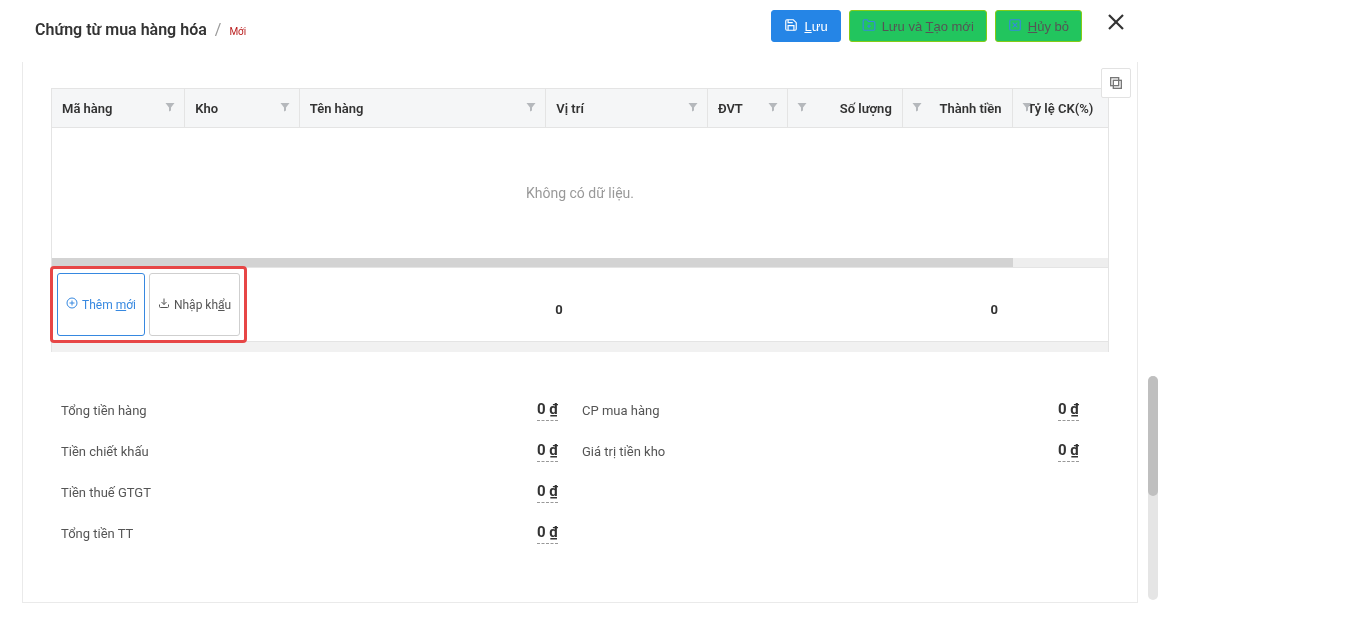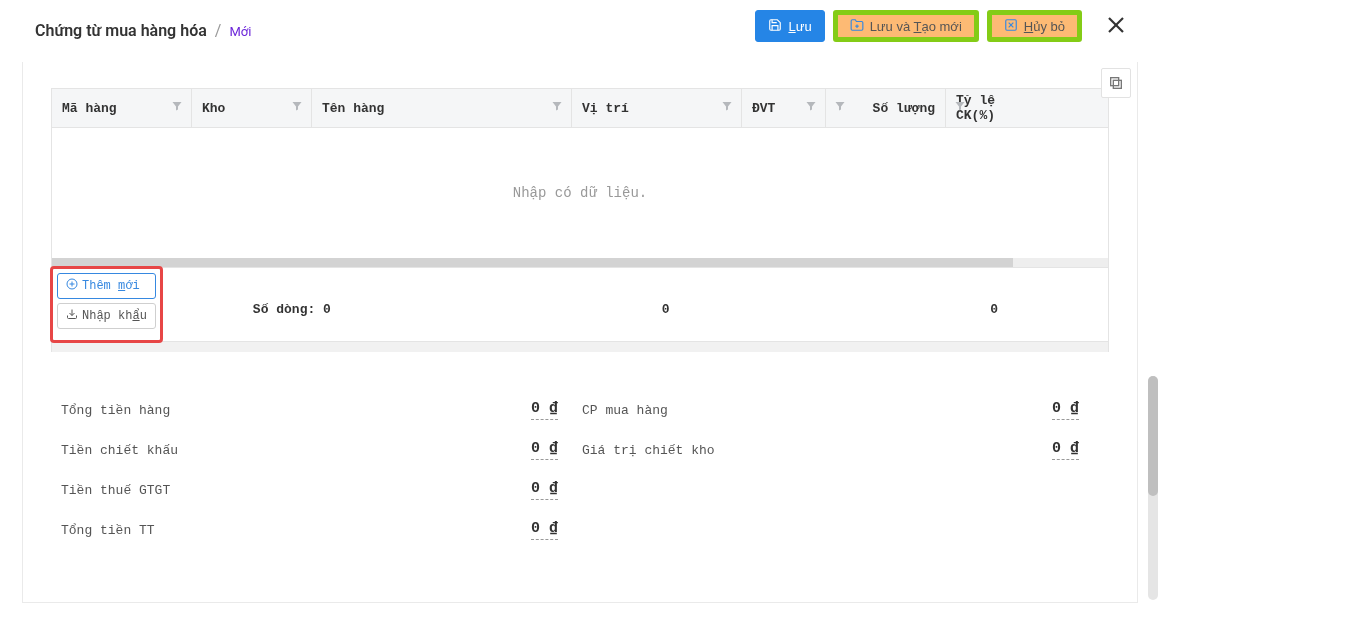--- a/index.html
+++ b/index.html
@@ -21,66 +21,65 @@
     font-size: 16px;
     font-weight: 600;
     color: #333;
   }
   .breadcrumb .sep {
     font-size: 16px;
     color: #999;
     margin: 0 2px;
   }
   .breadcrumb .status {
-    font-size: 13px;
-    color: #6d28d9;
+    font-size: 10px;
+    color: #b91c1c;
     margin-top: 12px;
   }
-  .top-actions { display: flex; align-items: flex-end; gap: 8px; margin-left: 8px; }
+  .top-actions { display: flex; align-items: flex-start; gap: 8px; margin-left: 8px; }
   .btn {
     display: inline-flex;
     align-items: center;
     gap: 6px;
     height: 32px;
     padding: 0 12px;
     border-radius: 3px;
     font-size: 13px;
     cursor: pointer;
     border: 1px solid transparent;
     background: #fff;
   }
   .btn-primary {
     background: #2585e6;
     color: #fff;
     border-color: #2585e6;
   }
   .btn-outline {
-    background: #fdba74;
+    background: #22c55e;
     color: #555;
-    border: 5px solid #84cc16;
+    border: 1px solid #84cc16;
   }
   .underline-letter { text-decoration: underline; }
   .icon-svg { display: inline-block; vertical-align: middle; }
   .close-x {
     margin-left: 10px;
     font-size: 28px;
     font-weight: 300;
     color: #333;
     cursor: pointer;
     line-height: 1;
     padding: 0 4px;
   }
 
   .content-card {
     margin: 0 22px 0 22px;
     border: 1px solid #eaeaea;
     border-top: none;
     background: #fff;
     position: relative;
-    font-family: Liberation Mono, monospace;
   }
   .card-scroll-host {
     height: 540px;
     position: relative;
   }
 
   .expand-icon {
     position: absolute;
     top: 6px; right: 6px;
     width: 30px; height: 30px;
@@ -163,21 +162,21 @@
     border-left: 1px solid #e4e4e4;
     border-right: 1px solid #e4e4e4;
     border-bottom: 1px solid #e4e4e4;
     min-height: 74px;
   }
   .action-stack {
     border: 3px solid #e74646;
     border-radius: 4px;
     padding: 4px;
     display: flex;
-    flex-direction: column;
+    flex-direction: row;
     gap: 4px;
     margin: -2px 0 -2px -2px;
     position: relative;
     z-index: 3;
     background: #fff;
   }
   .mini-btn {
     display: inline-flex;
     align-items: center;
     gap: 4px;
@@ -347,30 +346,36 @@
             <span class="filter-icon"><svg width="12" height="12" viewBox="0 0 24 24" fill="currentColor">
                   <path d="M3 4h18l-7 9v6l-4 2v-8z"></path>
                 </svg></span>
           </div>
           <div class="col col-soluong">
             <span class="filter-icon"><svg width="12" height="12" viewBox="0 0 24 24" fill="currentColor">
                   <path d="M3 4h18l-7 9v6l-4 2v-8z"></path>
                 </svg></span>
             <span>Số lượng</span>
           </div>
+          <div class="col col-thanhtien">
+            <span class="filter-icon"><svg width="12" height="12" viewBox="0 0 24 24" fill="currentColor">
+                  <path d="M3 4h18l-7 9v6l-4 2v-8z"></path>
+                </svg></span>
+            <span>Thành tiền</span>
+          </div>
           <div class="col col-tyleck">
             <span class="filter-icon"><svg width="12" height="12" viewBox="0 0 24 24" fill="currentColor">
                   <path d="M3 4h18l-7 9v6l-4 2v-8z"></path>
                 </svg></span>
             <span>Tỷ lệ CK(%)</span>
           </div>
         </div>
 
         <div class="grid-body">
-          <span>Nhập có dữ liệu.</span>
+          <span>Không có dữ liệu.</span>
         </div>
 
         <div class="grid-hbar">
           <div class="thumb"></div>
         </div>
 
         <div class="under-grid-row">
           <div class="action-stack">
             <div class="mini-btn primary-outline">
               <span class="icon-svg">
@@ -386,23 +391,20 @@
               <span class="icon-svg">
                 <svg width="12" height="12" viewBox="0 0 24 24" fill="none" stroke="currentColor" stroke-width="2">
                     <path d="M21 15v4a2 2 0 0 1-2 2H5a2 2 0 0 1-2-2v-4"></path>
                     <polyline points="7 10 12 15 17 10"></polyline>
                     <line x1="12" y1="15" x2="12" y2="3"></line>
                   </svg>
               </span>
               <span><span>Nhập kh</span><span class="mini-underline">ẩ</span><span>u</span></span>
             </div>
           </div>
-          <div class="summary-cell sodong">
-            <span>Số dòng: 0</span>
-          </div>
           <div class="summary-cell num sum-soluong">0</div>
           <div class="summary-cell num sum-thanh">0</div>
         </div>
 
         <div class="gray-gap"></div>
 
         <div class="totals">
           <div class="totals-col">
             <div class="tot-row">
               <span class="tot-label">Tổng tiền hàng</span>
@@ -420,21 +422,21 @@
               <span class="tot-label">Tổng tiền TT</span>
               <span class="tot-val">0 ₫</span>
             </div>
           </div>
           <div class="totals-col">
             <div class="tot-row">
               <span class="tot-label">CP mua hàng</span>
               <span class="tot-val">0 ₫</span>
             </div>
             <div class="tot-row">
-              <span class="tot-label">Giá trị chiết kho</span>
+              <span class="tot-label">Giá trị tiền kho</span>
               <span class="tot-val">0 ₫</span>
             </div>
           </div>
         </div>
       </div>
     </div>
   </div>
 
   <div class="right-vscroll">
     <div class="vthumb"></div>

